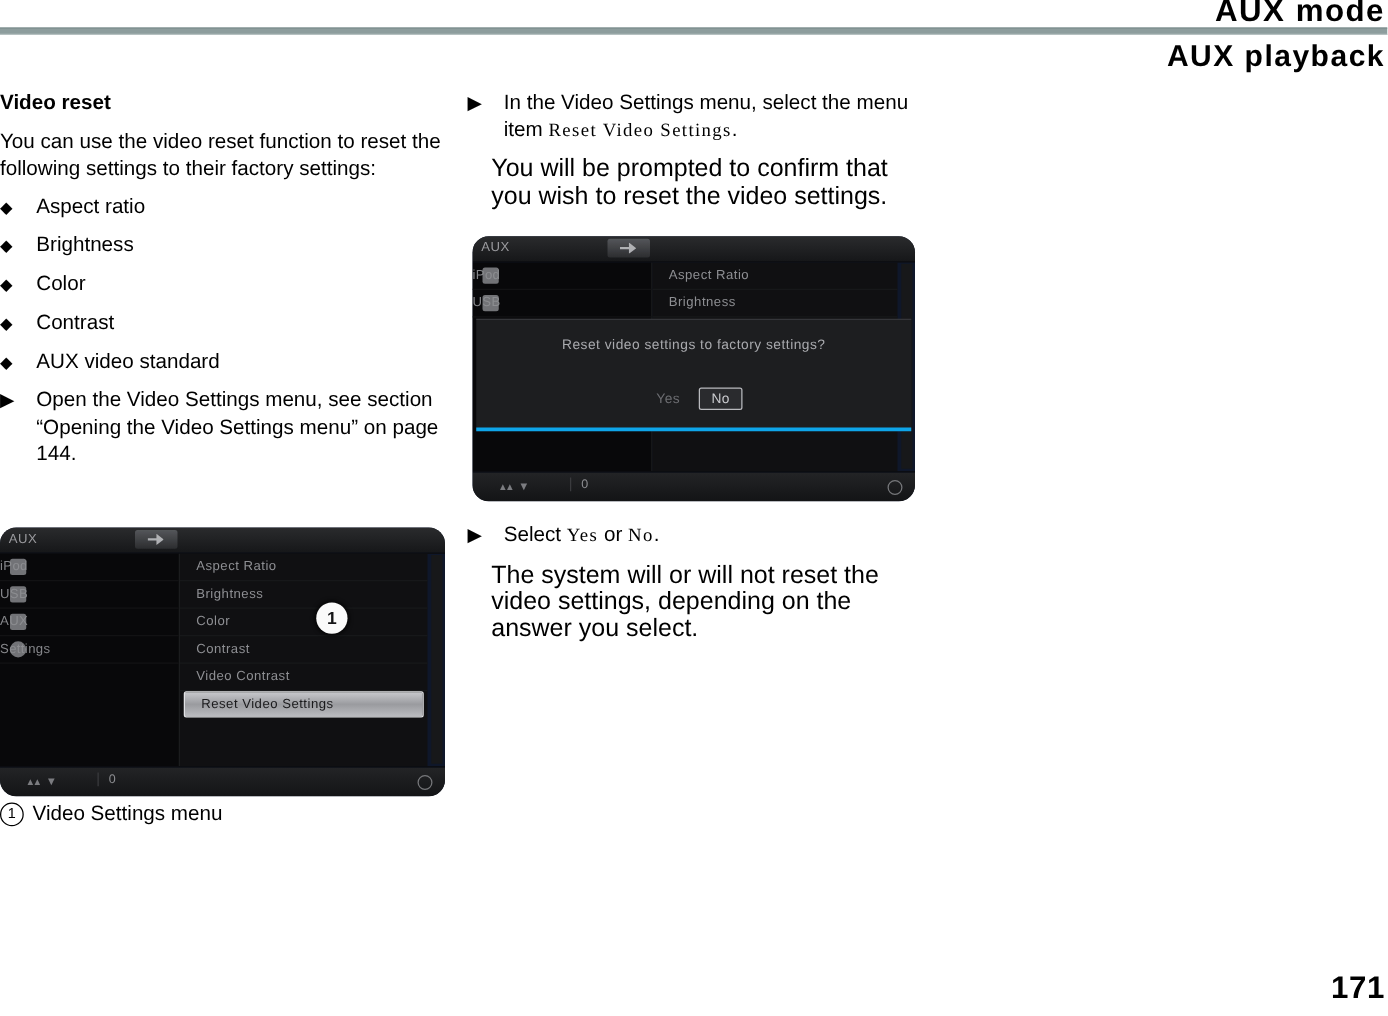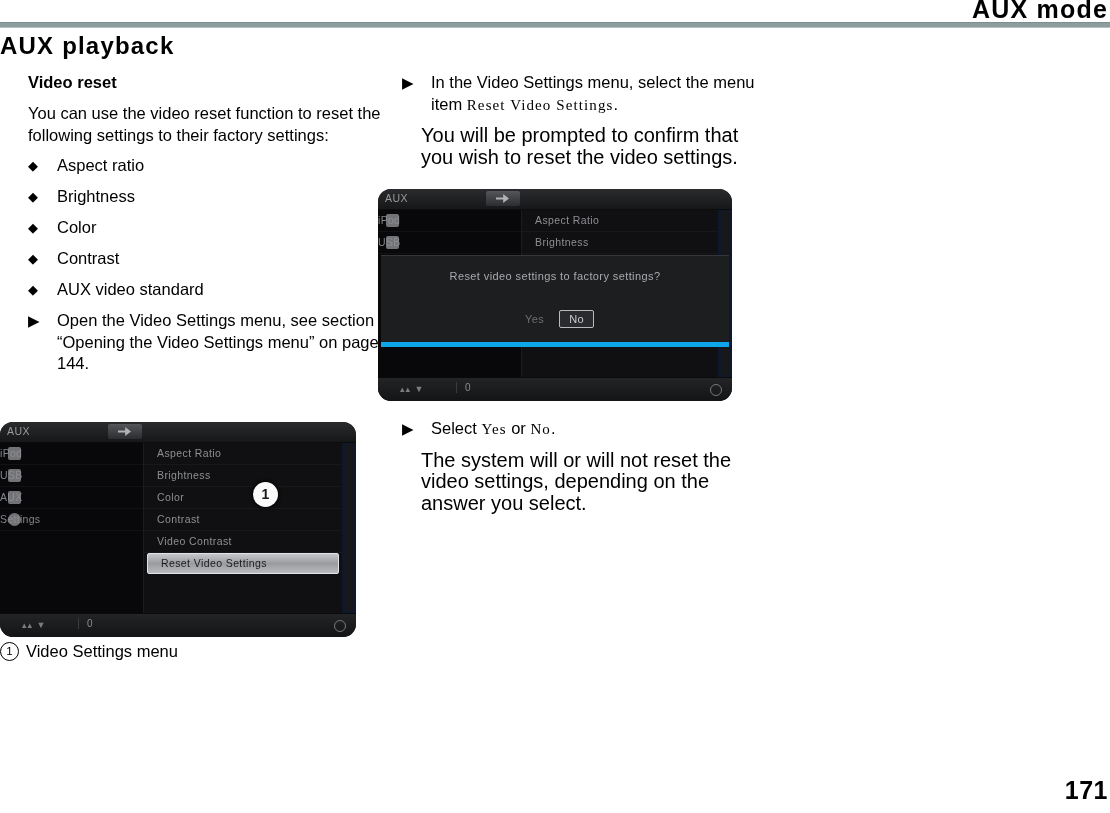--- a/index.html
+++ b/index.html
@@ -36,33 +36,32 @@
   }
   .header-rule {
     width: 1110px;
     height: 4px;
     background: #8d9d9d;
     border-top: 1px solid #7d8e8e;
     border-bottom: 1px solid #b6c1c1;
     margin-top: 0px;
   }
   .header-subtitle {
-    text-align: left;
+    text-align: right;
     font-size: 24px;
     font-weight: bold;
     letter-spacing: 1.2px;
     line-height: 28px;
     padding: 4px 2px 0 0;
   }
 
   
   .col {
     position: absolute;
     width: 356px;
-    padding-left: 28px;
   }
   .col-left  { left: 0px;   top: 72px; }
   .col-right { left: 374px; top: 72px; }
 
   h2.section-title {
     font-size: 16.5px;
     font-weight: bold;
     margin: 0 0 11px 0;
     line-height: 20px;
   }
@@ -260,21 +259,21 @@
   }
 
   
   .dev-dialog {
     position: absolute;
     left: 3px; top: 66px;
     right: 3px;
     height: 86px;
     background: #1d1e20;
     border-top: 1px solid #35363a;
-    border-bottom: 5px solid #0ea5e9;
+    border-bottom: 3px solid #0ea5e9;
   }
   .dev-dialog-text {
     position: absolute;
     left: 0; right: 0; top: 14px;
     text-align: center;
     font-size: 11px;
     color: #a9aaae;
     letter-spacing: 0.4px;
   }
   .dev-dialog-buttons {

